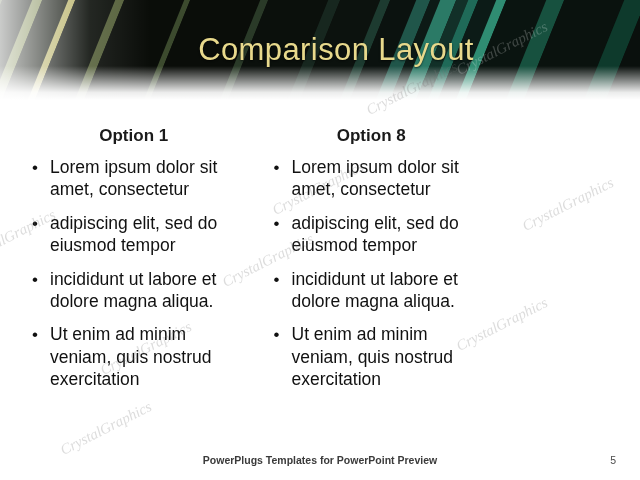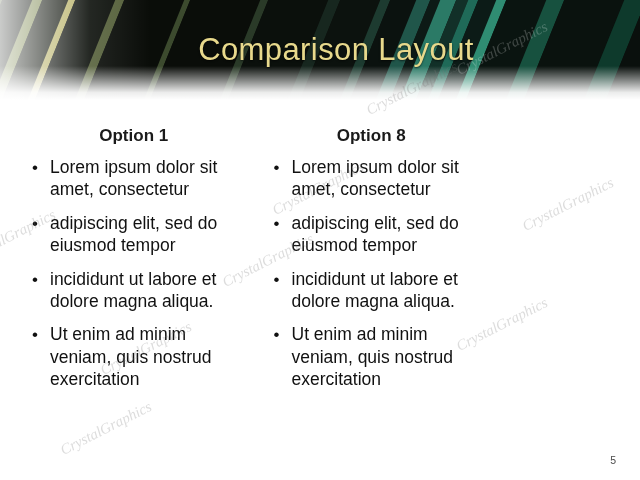--- a/index.html
+++ b/index.html
@@ -231,20 +231,21 @@
         </li>
         <li>
           <span class="dot">•</span>
           <span>Ut enim ad minim veniam, quis nostrud exercitation</span>
         </li>
       </ul>
     </div>
 
   </div>
 
+  <div class="footer">PowerPlugs Templates for PowerPoint  Preview</div>
   <div class="page-number">5</div>
 
   <div class="wm" style="left:362px; top:80px;">CrystalGraphics</div>
   <div class="wm" style="left:268px; top:180px;">CrystalGraphics</div>
   <div class="wm" style="left:-40px; top:228px;">CrystalGraphics</div>
   <div class="wm" style="left:218px; top:252px;">CrystalGraphics</div>
   <div class="wm" style="left:518px; top:196px;">CrystalGraphics</div>
   <div class="wm" style="left:452px; top:316px;">CrystalGraphics</div>
   <div class="wm" style="left:96px;  top:340px;">CrystalGraphics</div>
   <div class="wm" style="left:56px;  top:420px;">CrystalGraphics</div>

